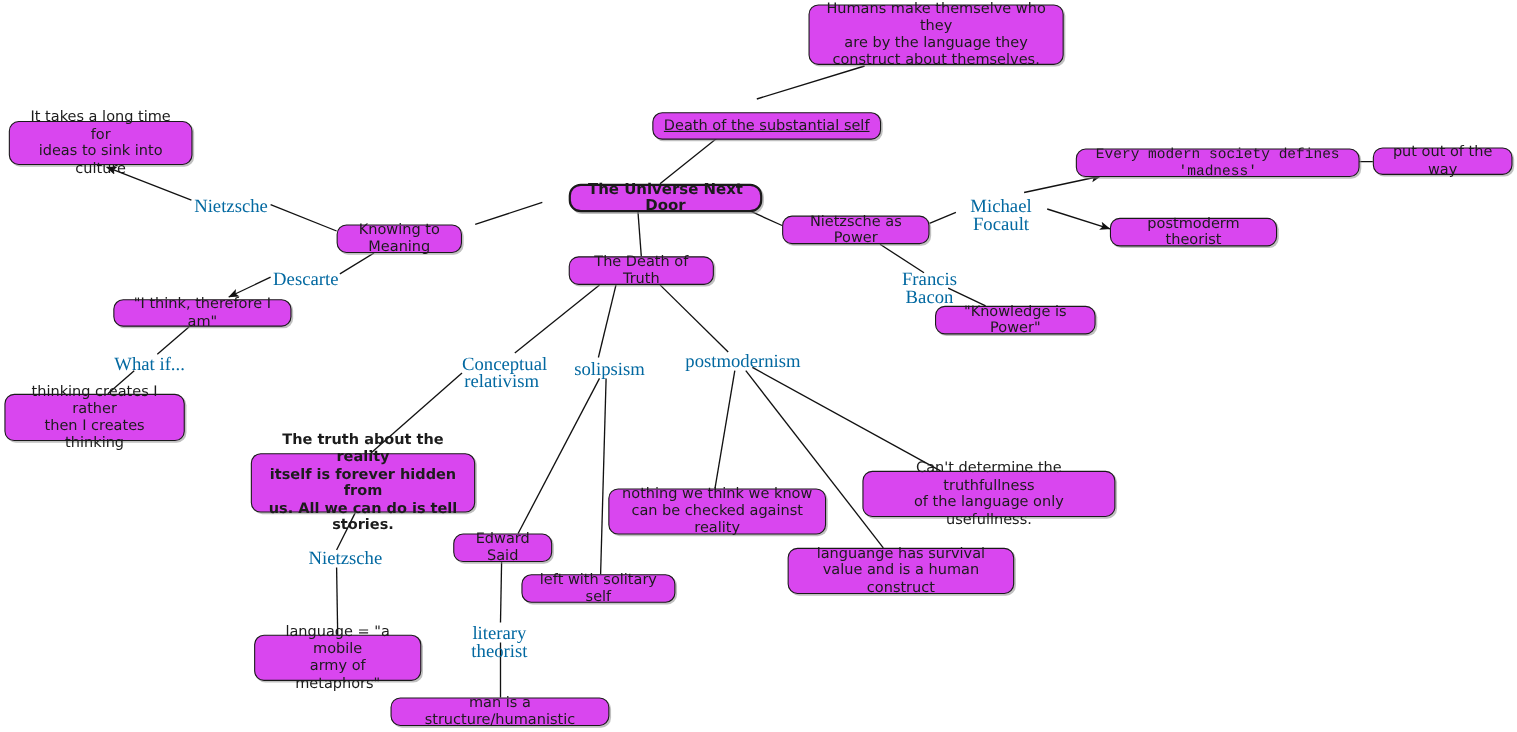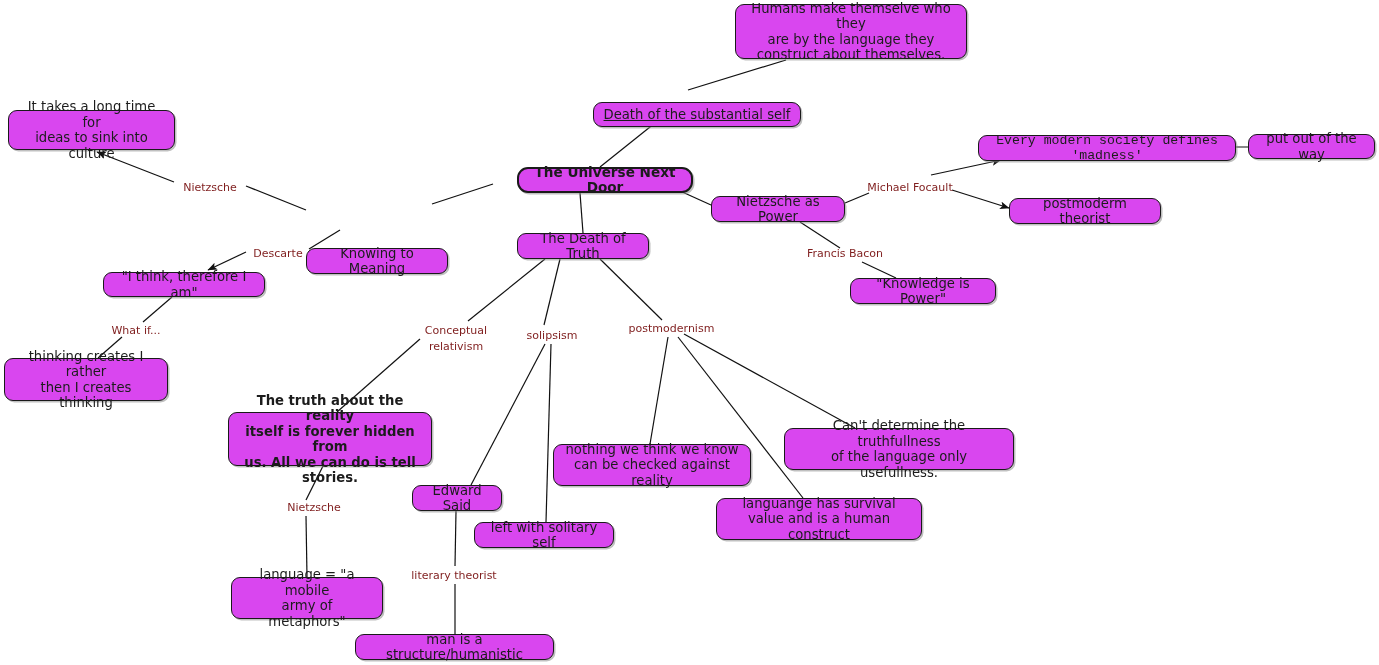--- a/index.html
+++ b/index.html
@@ -42,26 +42,27 @@
     box-shadow: 1.5px 1.5px 0px rgba(140,140,140,0.55);
   }
   .node.central {
     font-weight: bold;
     font-size: 13.6px;
     border-width: 2px;
     border-radius: 11px;
   }
   .link-label {
     position: absolute;
-    color: #7f1d1d;
-    font-size: 11px;
+    color: #0369a1;
+    font-size: 17px;
     line-height: 15.5px;
     text-align: center;
     white-space: pre-line;
     background: transparent;
+    font-family: Liberation Serif, serif;
   }
 </style>
 </head>
 <body>
 
 <div id="canvas">
 
   <svg id="edge-layer" viewBox="0 0 1379 665" width="1379" height="665" xmlns="http://www.w3.org/2000/svg">
     <defs>
       <marker id="arrowhead" markerWidth="9" markerHeight="9" refX="7.5" refY="3.2" orient="auto" markerUnits="strokeWidth">
@@ -106,21 +107,21 @@
       <div class="node" style="left: 735px; top: 4px; width: 232px; height: 55px;">Humans make themselve who they
 are by the language they
 construct about themselves.</div>
       <div class="node" style="left: 593px; top: 102px; width: 208px; height: 25px; text-decoration: underline;">Death of the substantial self</div>
       <div class="node" style="left: 8px; top: 110px; width: 167px; height: 40px;">It takes a long time for
 ideas to sink into culture</div>
       <div class="node" style="left: 978px; top: 135px; width: 258px; height: 26px; font-family: Liberation Mono, monospace;">Every modern society defines 'madness'</div>
       <div class="node" style="left: 1248px; top: 134px; width: 127px; height: 25px;">put out of the way</div>
       <div class="node central" style="left: 493px; top: 167px; width: 176px; height: 26px; margin-left: 24px;">The Universe Next Door</div>
       <div class="node" style="left: 711px; top: 196px; width: 134px; height: 26px;">Nietzsche as Power</div>
-      <div class="node" style="left: 306px; top: 204px; width: 142px; height: 26px; margin-top: 44px;">Knowing to Meaning</div>
+      <div class="node" style="left: 306px; top: 204px; width: 114px; height: 26px;">Knowing to Meaning</div>
       <div class="node" style="left: 1009px; top: 198px; width: 152px; height: 26px;">postmoderm theorist</div>
       <div class="node" style="left: 517px; top: 233px; width: 132px; height: 26px;">The Death of Truth</div>
       <div class="node" style="left: 103px; top: 272px; width: 162px; height: 25px;">"I think, therefore I am"</div>
       <div class="node" style="left: 850px; top: 278px; width: 146px; height: 26px;">"Knowledge is Power"</div>
       <div class="node" style="left: 4px; top: 358px; width: 164px; height: 43px;">thinking creates I rather
 then I creates thinking</div>
       <div class="node" style="left: 228px; top: 412px; width: 204px; height: 54px; font-weight: bold;">The truth about the reality
 itself is forever hidden from
 us. All we can do is tell stories.</div>
       <div class="node" style="left: 784px; top: 428px; width: 230px; height: 42px;">Can't  determine the truthfullness

